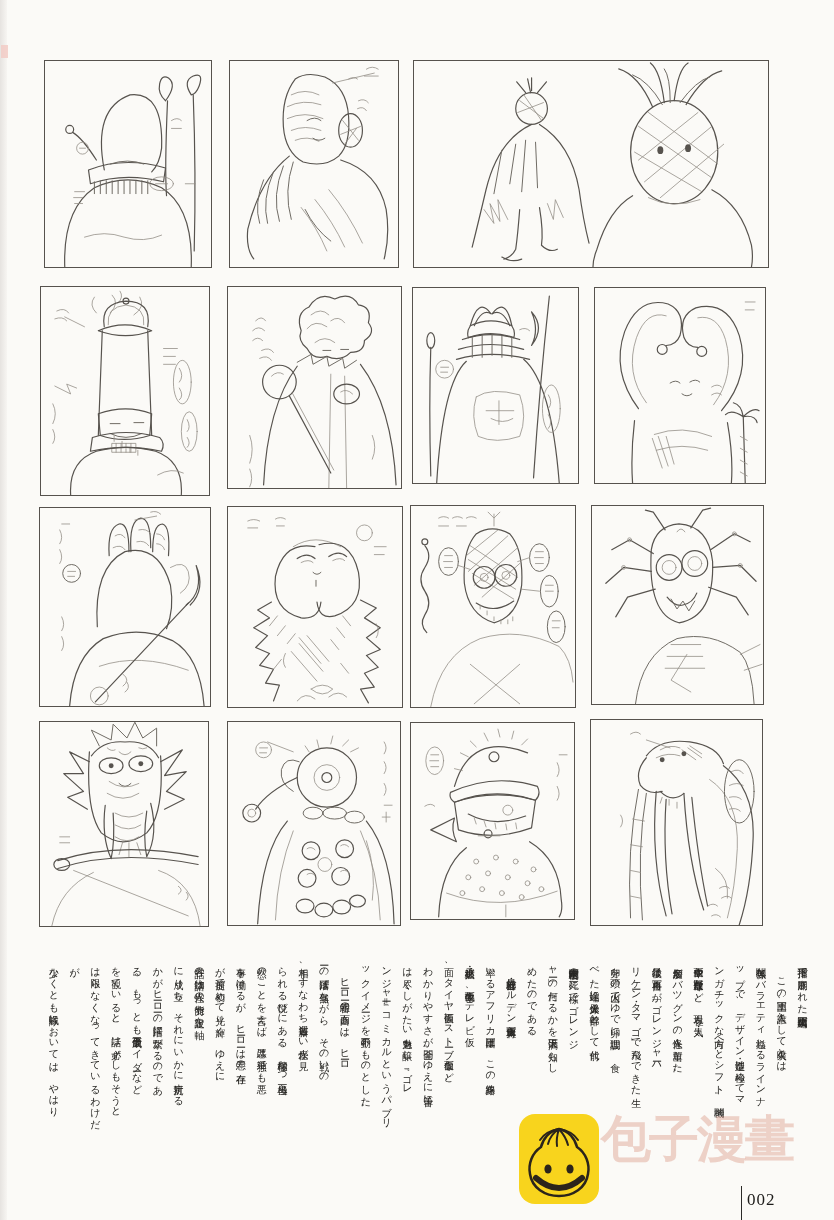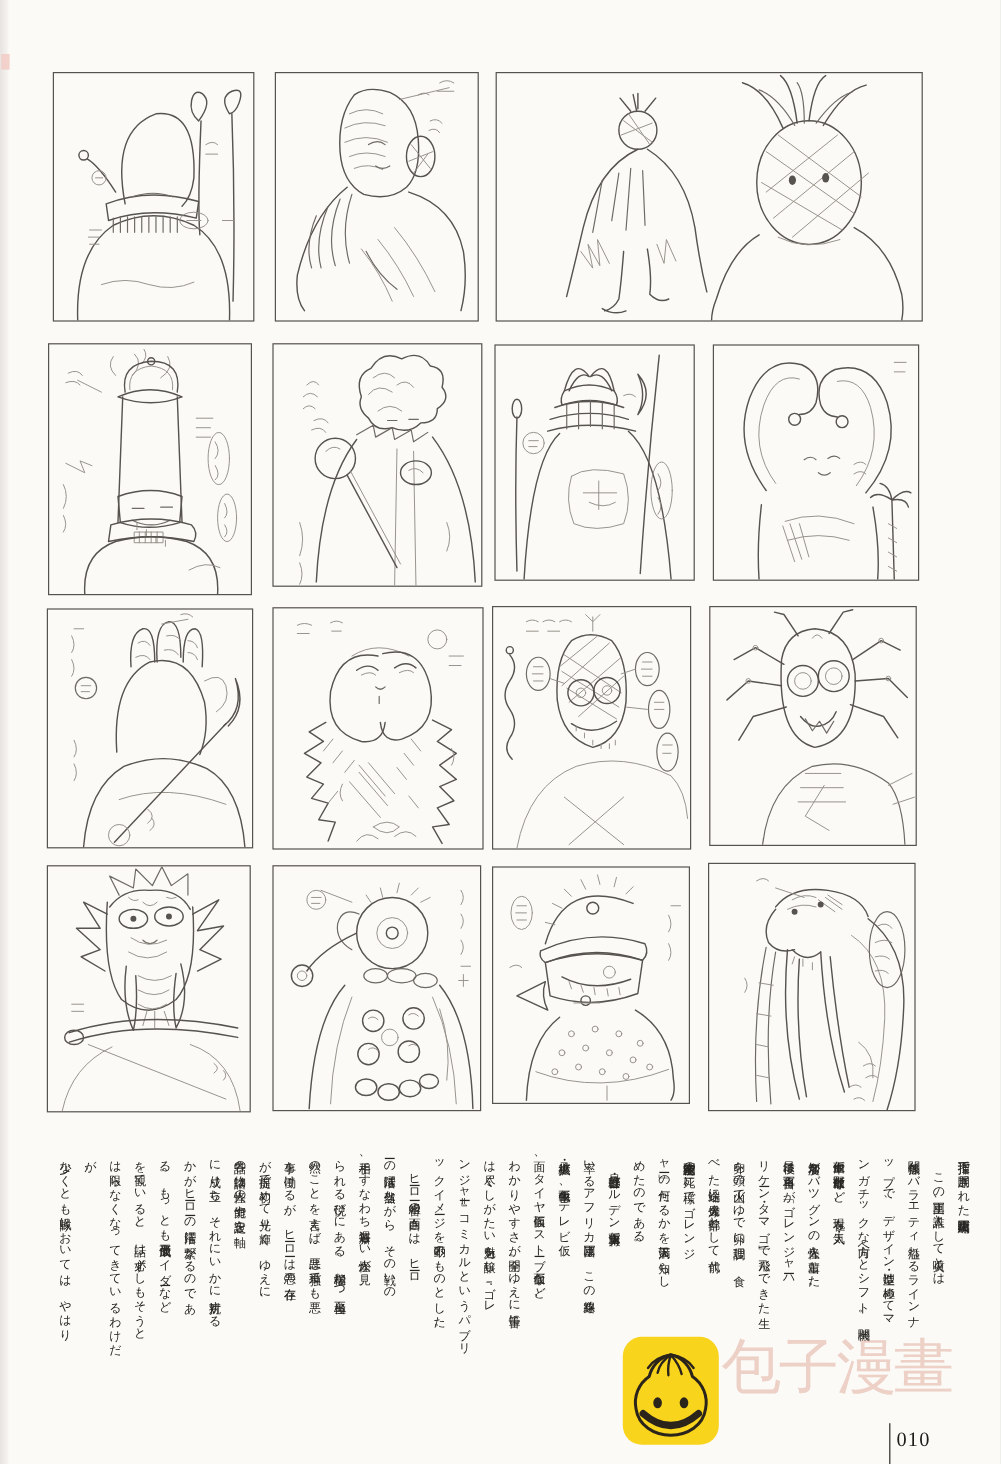--- a/index.html
+++ b/index.html
@@ -13,21 +13,21 @@
   .s{stroke:#57534e;stroke-width:1.2;fill:none;stroke-linecap:round;stroke-linejoin:round;}
   .h{stroke:#6e6a63;stroke-width:1;fill:none;stroke-linecap:round;stroke-linejoin:round;}
   .l{stroke:#938e86;stroke-width:.8;fill:none;stroke-linecap:round;stroke-linejoin:round;}
   .d{fill:#57534e;stroke:none;}
   .article{position:absolute;left:42px;top:960px;width:770px;height:178px;
            writing-mode:vertical-rl;font-size:10px;line-height:20.8px;letter-spacing:.3px;
            color:#262522;overflow:hidden;}
   .tcol{display:block;}
   .tcol.indent{padding-top:11px;}
   .wm-title{position:absolute;left:601px;top:1114px;width:230px;font-family:"Liberation Sans","DejaVu Sans",sans-serif;
-            font-weight:400;font-size:50px;line-height:1;letter-spacing:-2px;color:rgba(224,168,152,.5);}
+            font-weight:700;font-size:50px;line-height:1;letter-spacing:-2px;color:rgba(224,168,152,.5);}
   .wm-url{position:absolute;left:596px;top:1162px;font-family:"Liberation Sans","DejaVu Sans",sans-serif;
           font-weight:400;font-size:36px;line-height:1;letter-spacing:-1px;color:rgba(208,162,150,.55);}
   .mascot{position:absolute;left:519px;top:1114px;width:80px;height:90px;background:#f8d41d;border-radius:16px;}
   .bun-line{stroke:#2b241b;fill:none;stroke-linecap:round;}
   .pageno{position:absolute;left:747px;top:1190px;font-size:17px;letter-spacing:1px;color:#1d1c1a;}
   .pagerule{position:absolute;left:741px;top:1186px;width:1px;height:34px;background:#2b2a28;}
 </style>
 </head>
 <body>
 
@@ -441,14 +441,14 @@
       <path d="M40,15 C30,17 24,25 22,33 C13,39 9,50 11,60 C13,74 26,82 40,82 C54,82 67,74 69,60 C71,50 67,39 58,33 C56,25 50,17 40,15 Z" fill="#ffffff" class="bun-line" stroke-width="2.5"></path>
       <path class="bun-line" stroke-width="2" d="M40,15 q-9,6 -11,15 M40,15 q-3,9 -2,17 M40,15 q7,8 9,16 M40,15 q-13,2 -19,11 M40,15 q13,2 19,11"></path>
       <ellipse cx="29" cy="55" rx="3.6" ry="4.6" fill="#2b241b"></ellipse>
       <ellipse cx="51" cy="55" rx="3.6" ry="4.6" fill="#2b241b"></ellipse>
       <path class="bun-line" stroke-width="6" d="M17,64 Q40,84 63,64"></path>
     </svg>
   </div>
   <div class="wm-title">包子漫畫</div>
 
   <div class="pagerule"></div>
-  <div class="pageno">010</div>
+  <div class="pageno">002</div>
 </div>
 
 </body></html>

